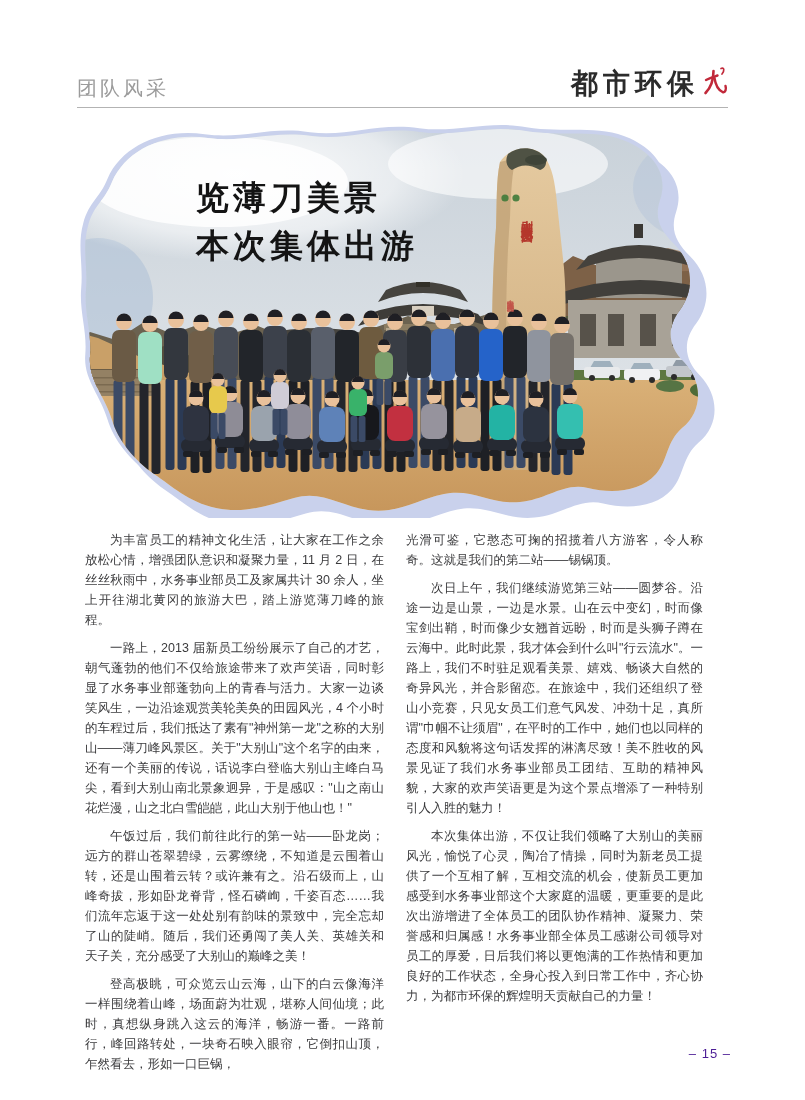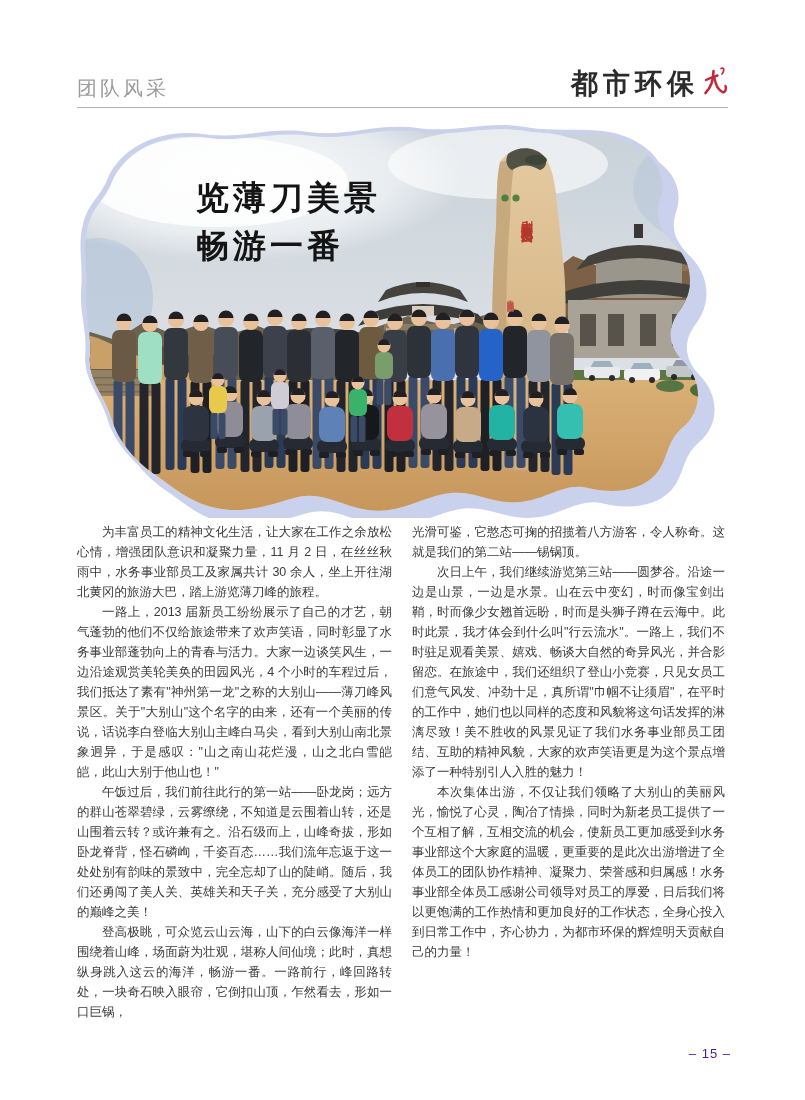--- a/index.html
+++ b/index.html
@@ -24,22 +24,22 @@
                font-size:33px;line-height:48px;color:#141414;letter-spacing:4px;white-space:nowrap;}
   .monu{position:absolute;writing-mode:vertical-rl;text-orientation:upright;white-space:nowrap;
         font-family:"Liberation Serif","DejaVu Serif",serif;font-weight:bold;}
   #monument-text{left:450px;top:92px;height:126px;font-size:12px;letter-spacing:1.5px;color:#b5382c;}
   #monument-subtext{left:437px;top:176px;height:56px;font-size:7px;letter-spacing:1px;color:#c2554a;}
 
   
   .col{position:absolute;top:522px;width:315px;font-size:12.5px;line-height:20px;color:#3a3a3c;
        text-align:justify;text-justify:inter-character;word-break:break-all;}
   #col-left{left:77px;}
-  #col-right{left:412px;width:313px;}
-  .col p{margin:0;text-indent:2em;}
+  #col-right{left:398px;width:313px;}
+  .col p{margin:8px;text-indent:2em;}
   .col p.cont{text-indent:0;}
   .byline{text-indent:0 !important;text-align:right;font-weight:bold;font-size:13.5px;
           margin-top:12px !important;padding-right:32px;color:#222;}
 
   
   #page-number{position:absolute;top:1046px;right:74px;font-size:13px;color:#4c1d95;letter-spacing:1px;}
 </style>
 </head>
 <body>
 
@@ -354,21 +354,21 @@
             <rect x="290.5" y="298" width="7" height="26" rx="2" fill="#3b4a66"></rect>
             <rect x="281" y="271" width="18" height="27" rx="6" fill="#39b26a"></rect>
             <circle cx="290" cy="265" r="6.5" fill="#e9c19b"></circle>
             <path d="M 284 264 A 6 6 0 0 1 296 264 Z" fill="#1f1f24"></path>
           </g>
       </g>
     </svg>
 
     <div id="photo-title">
       <div>览薄刀美景</div>
-      <div>畅游一番</div>
+      <div>本次集体出游</div>
     </div>
     <div id="monument-text" class="monu">大别山国家地质公园</div>
     <div id="monument-subtext" class="monu">中华人民共和国</div>
   </div>
 
   <div id="col-left" class="col article">
     <p>为丰富员工的精神文化生活，让大家在工作之余放松心情，增强团队意识和凝聚力量，11 月 2 日，在丝丝秋雨中，水务事业部员工及家属共计 30 余人，坐上开往湖北黄冈的旅游大巴，踏上游览薄刀峰的旅程。</p>
     <p>一路上，2013 届新员工纷纷展示了自己的才艺，朝气蓬勃的他们不仅给旅途带来了欢声笑语，同时彰显了水务事业部蓬勃向上的青春与活力。大家一边谈笑风生，一边沿途观赏美轮美奂的田园风光，4 个小时的车程过后，我们抵达了素有"神州第一龙"之称的大别山——薄刀峰风景区。关于"大别山"这个名字的由来，还有一个美丽的传说，话说李白登临大别山主峰白马尖，看到大别山南北景象迥异，于是感叹："山之南山花烂漫，山之北白雪皑皑，此山大别于他山也！"</p>
     <p>午饭过后，我们前往此行的第一站——卧龙岗；远方的群山苍翠碧绿，云雾缭绕，不知道是云围着山转，还是山围着云转？或许兼有之。沿石级而上，山峰奇拔，形如卧龙脊背，怪石磷峋，千姿百态……我们流年忘返于这一处处别有韵味的景致中，完全忘却了山的陡峭。随后，我们还勇闯了美人关、英雄关和天子关，充分感受了大别山的巅峰之美！</p>
     <p>登高极眺，可众览云山云海，山下的白云像海洋一样围绕着山峰，场面蔚为壮观，堪称人间仙境；此时，真想纵身跳入这云的海洋，畅游一番。一路前行，峰回路转处，一块奇石映入眼帘，它倒扣山顶，乍然看去，形如一口巨锅，</p>

